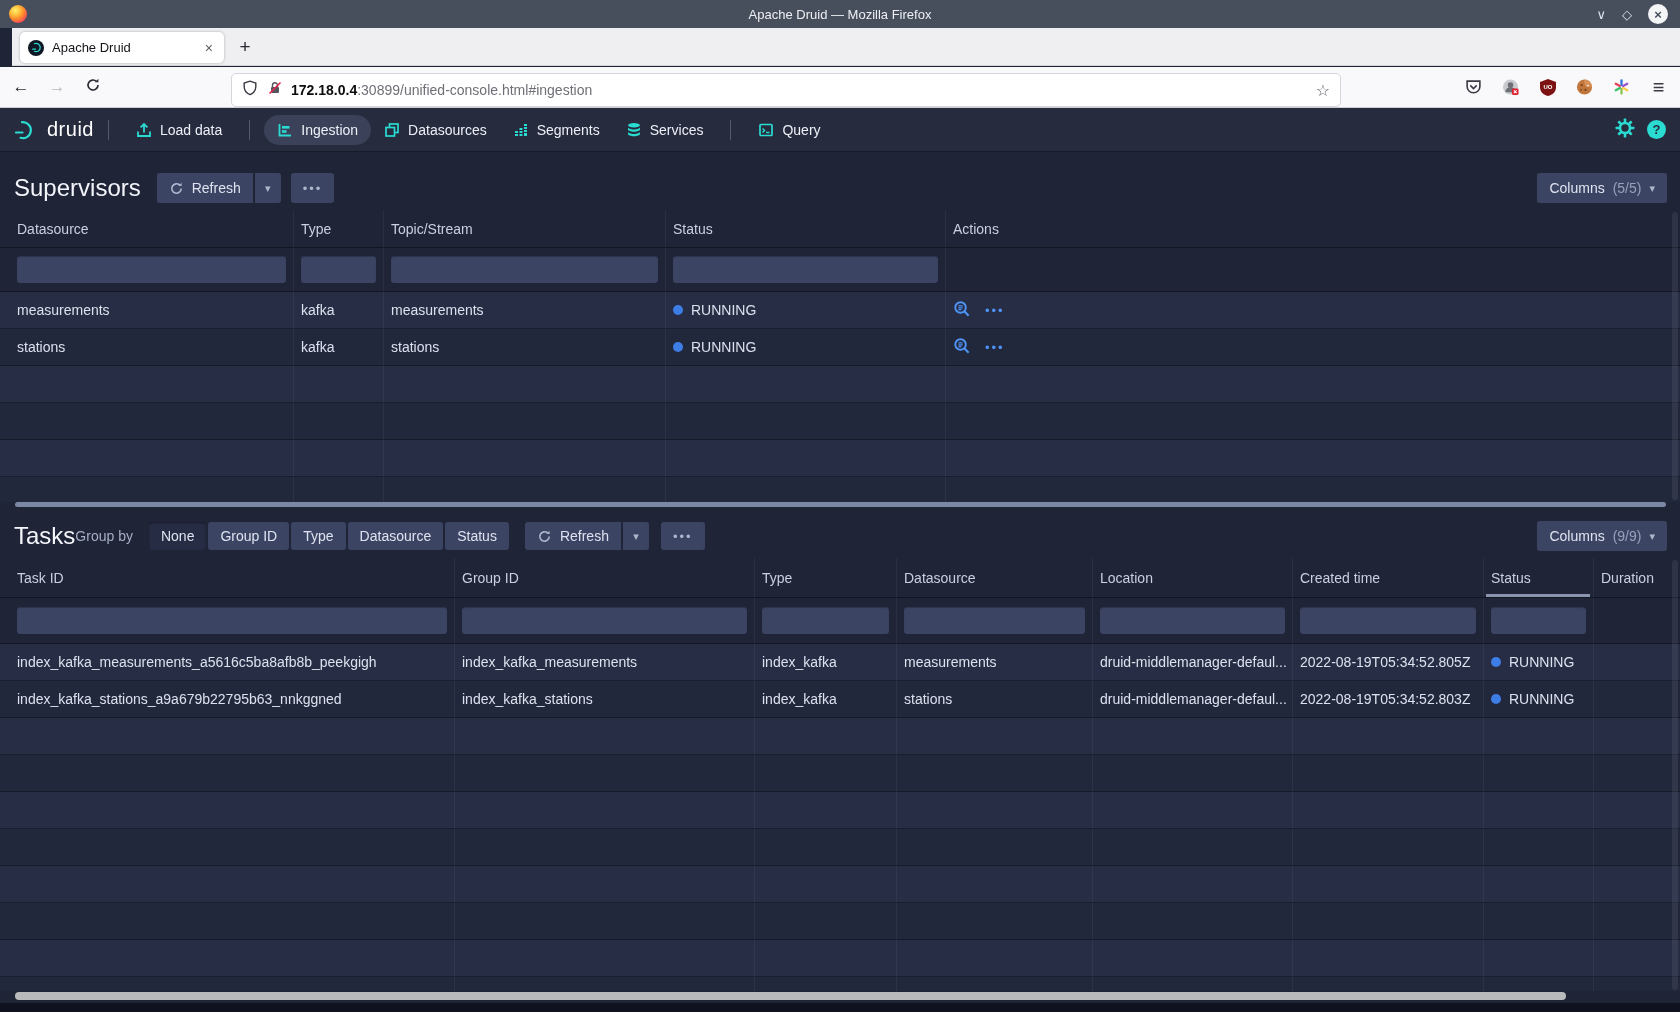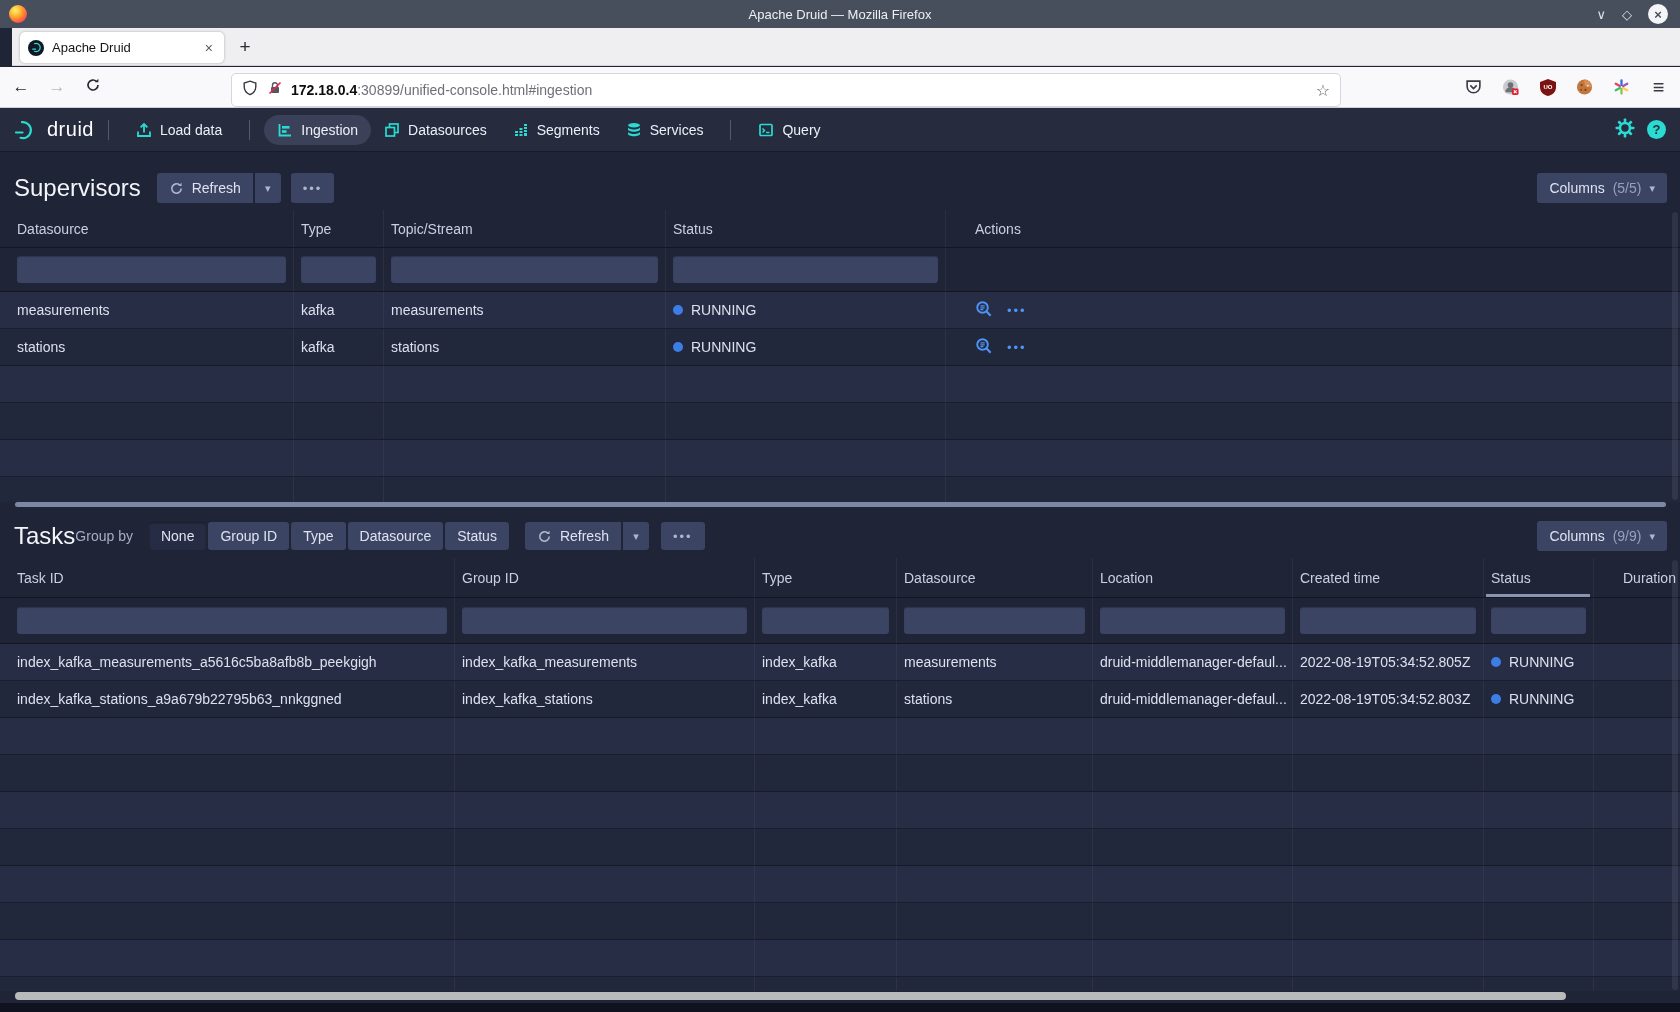--- a/index.html
+++ b/index.html
@@ -61,21 +61,21 @@
   .seg.active { background:#272C45; box-shadow:inset 0 1px 2px rgba(0,0,0,.4); }
   .columns-btn { position:absolute; right:13px; }
   .groupby-label { color:#A6AEC6; font-size:14px; }
 
   
   .tbl { position:absolute; left:0; width:1680px; overflow:hidden; background:#1F2437; }
   .grid-row { display:grid; padding-left:10px; }
   .sup .grid-row  { grid-template-columns:284px 90px 282px 280px 1fr; }
   .task .grid-row { grid-template-columns:445px 300px 142px 196px 200px 191px 110px 1fr; }
   .cell { padding:0 7px; border-right:1px solid rgba(255,255,255,.05); overflow:hidden; white-space:nowrap; display:flex; align-items:center; }
-  .grid-row .cell:last-child { border-right:none;margin-left:22px; }
+  .grid-row .cell:last-child { border-right:none; }
   .hdr-row { height:38px; border-bottom:1px solid rgba(0,0,0,.35); }
   .task .hdr-row { height:40px; }
   .hdr-cell { color:#C9D0E2; font-size:14px; position:relative; }
   .sort-bar { position:absolute; left:2px; right:3px; bottom:0; height:3px; background:#8A94AE; }
   .flt-row { height:44px; border-bottom:1px solid rgba(0,0,0,.35); }
   .task .flt-row { height:46px; }
   .flt { width:100%; height:27px; background:#3C4464; border:none; border-radius:3px; outline:none; color:#E5E9F3; font-size:13px; padding:0 8px; box-shadow:inset 0 1px 1px rgba(0,0,0,.25); }
   .data-row { height:37px; border-bottom:1px solid rgba(0,0,0,.3); color:#DCE1EE; font-size:14px; }
   .r-light { background:#262D44; }
   .r-dark  { background:#22283C; }

